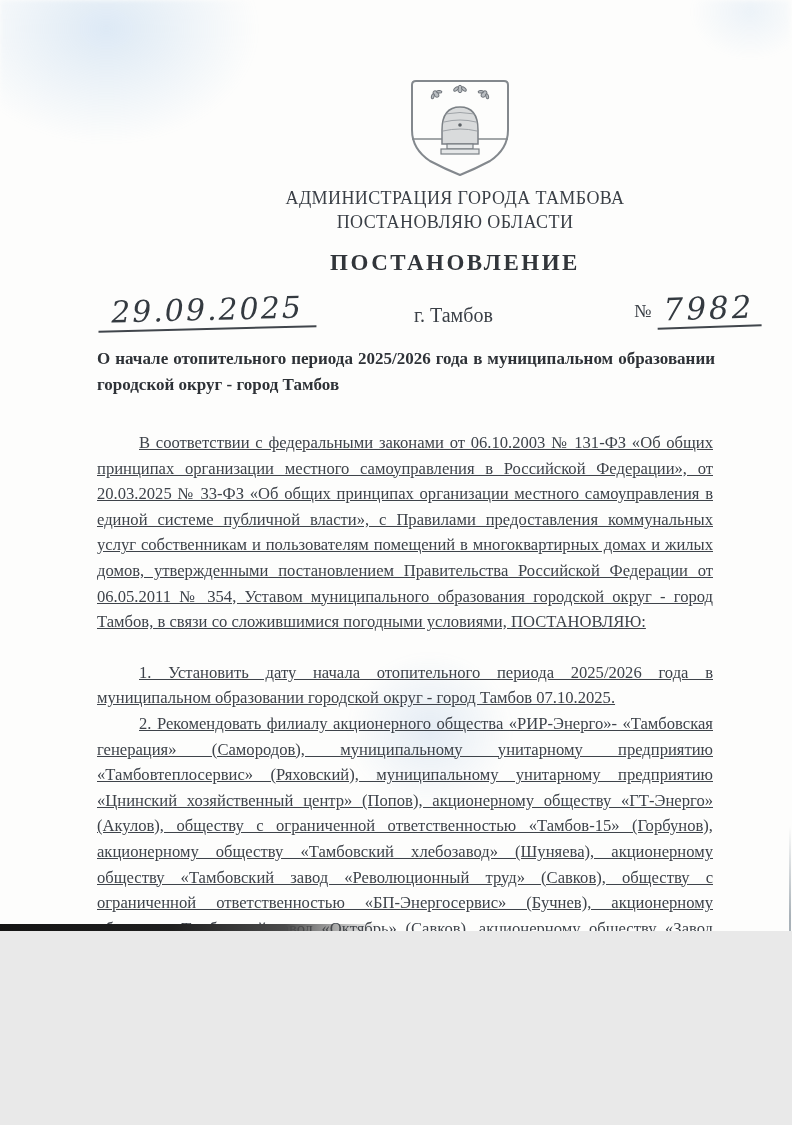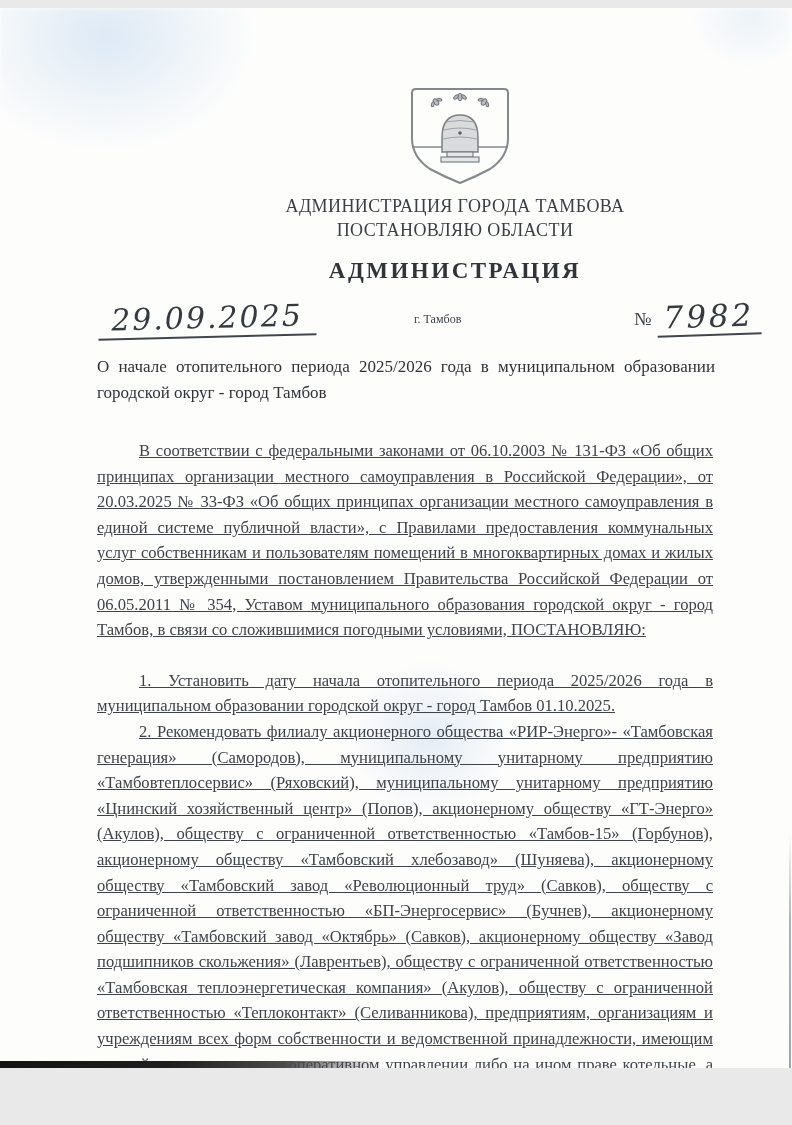--- a/index.html
+++ b/index.html
@@ -1,19 +1,19 @@
 <!DOCTYPE html>
 <html lang="ru"><head>
 <meta charset="utf-8">
 <style>
   html,body { margin:0; padding:0; background:#e9e9e9; }
   .page {
     position:relative;
-    width:792px; height:1060px;
-    margin:8px auto;
+    width:792px; height:931px;
+    margin:0 auto;
     background:#fdfdfc;
     font-family:"Liberation Serif", serif;
     color:#3e434a;
     overflow:hidden;
   }
   
   .smudge-tl {
     position:absolute; left:0; top:0; width:280px; height:160px;
     background:radial-gradient(ellipse at 38% 18%, rgba(150,190,230,0.30), rgba(150,190,230,0) 62%);
     filter:blur(2px); pointer-events:none;
@@ -59,35 +59,35 @@
   }
   .hw-date {
     position:absolute; left:98px; top:292px; width:218px;
     text-align:center; font-size:30px; letter-spacing:2px;
     border-bottom:2px solid #41464c;
     padding-bottom:1px;
     transform:rotate(-1.5deg);
   }
   .place {
     position:absolute; left:414px; top:304px;
-    font-size:12px; color:#3a3f46;text-align:center;
+    font-size:20px; color:#3a3f46;text-align:center;
   }
   .no-group { position:absolute; left:634px; top:290px; display:flex; align-items:flex-end; }
   .no-label { font-size:18px; color:#3a3f46; padding-bottom:6px; }
   .hw-number {
     display:inline-block; width:104px; text-align:center;
     font-size:31px; letter-spacing:3px;
     border-bottom:2px solid #41464c;
     transform:rotate(-2deg);
     margin-left:6px;
   }
   
   .doc-title {
     position:absolute; left:97px; top:346px; width:618px;
-    font-size:17px; font-weight:normal; line-height:26px;
+    font-size:17px; font-weight:bold; line-height:26px;
     text-align:justify; color:#2e3237;
   }
   .body-text {
     position:absolute; left:97px; top:430px; width:616px;
     font-size:16.6px; line-height:25.6px;
     text-align:justify;
     text-decoration:underline;
   }
   .body-text p { margin:0; text-indent:42px; }
   .body-text p.gap-after { margin-bottom:25px; }
@@ -135,33 +135,33 @@
         </g>
       </g>
     </svg>
   </div>
 
   <div class="org-block">
     <div>АДМИНИСТРАЦИЯ ГОРОДА ТАМБОВА</div>
     <div>ПОСТАНОВЛЯЮ ОБЛАСТИ</div>
   </div>
 
-  <div class="doc-type">АДМИНИСТРАЦИЯ</div>
+  <div class="doc-type">ПОСТАНОВЛЕНИЕ</div>
 
   <div class="hw hw-date">29.09.2025</div>
   <div class="place">г. Тамбов</div>
   <div class="no-group">
     <span class="no-label">№</span>
     <span class="hw hw-number">7982</span>
   </div>
 
   <div class="doc-title">О начале отопительного периода 2025/2026 года в муниципальном образовании городской округ - город Тамбов</div>
 
   <div class="body-text">
     <p class="gap-after">В соответствии с федеральными законами от 06.10.2003 № 131-ФЗ «Об общих принципах организации местного самоуправления в Российской Федерации», от 20.03.2025 № 33-ФЗ «Об общих принципах организации местного самоуправления в единой системе публичной власти», с Правилами предоставления коммунальных услуг собственникам и пользователям помещений в многоквартирных домах и жилых домов, утвержденными постановлением Правительства Российской Федерации от 06.05.2011 № 354, Уставом муниципального образования городской округ - город Тамбов, в связи со сложившимися погодными условиями, ПОСТАНОВЛЯЮ:</p>
-    <p>1. Установить дату начала отопительного периода 2025/2026 года в муниципальном образовании городской округ - город Тамбов 01.10.2025.</p>
+    <p>1. Установить дату начала отопительного периода 2025/2026 года в муниципальном образовании городской округ - город Тамбов 07.10.2025.</p>
     <p class="runs-on">2. Рекомендовать филиалу акционерного общества «РИР-Энерго»- «Тамбовская генерация» (Самородов), муниципальному унитарному предприятию «Тамбовтеплосервис» (Ряховский), муниципальному унитарному предприятию «Цнинский хозяйственный центр» (Попов), акционерному обществу «ГТ-Энерго» (Акулов), обществу с ограниченной ответственностью «Тамбов-15» (Горбунов), акционерному обществу «Тамбовский хлебозавод» (Шуняева), акционерному обществу «Тамбовский завод «Революционный труд» (Савков), обществу с ограниченной ответственностью «БП-Энергосервис» (Бучнев), акционерному обществу «Тамбовский завод «Октябрь» (Савков), акционерному обществу «Завод подшипников скольжения» (Лаврентьев), обществу с ограниченной ответственностью «Тамбовская теплоэнергетическая компания» (Акулов), обществу с ограниченной ответственностью «Теплоконтакт» (Селиванникова), предприятиям, организациям и учреждениям всех форм собственности и ведомственной принадлежности, имеющим в хозяйственном ведении, оперативном управлении либо на ином праве котельные, а также объекты жилищного фонда, начать подачу теплоносителя в многоквартирные</p>
   </div>
 
   <div class="scan-edge-right"></div>
   <div class="scan-strip"></div>
 
 </div>
 
 </body></html>

